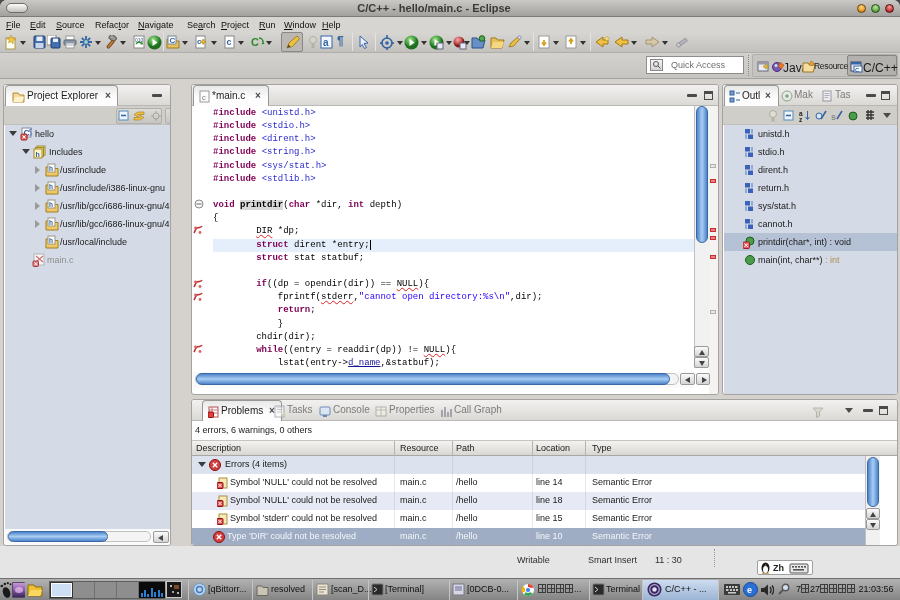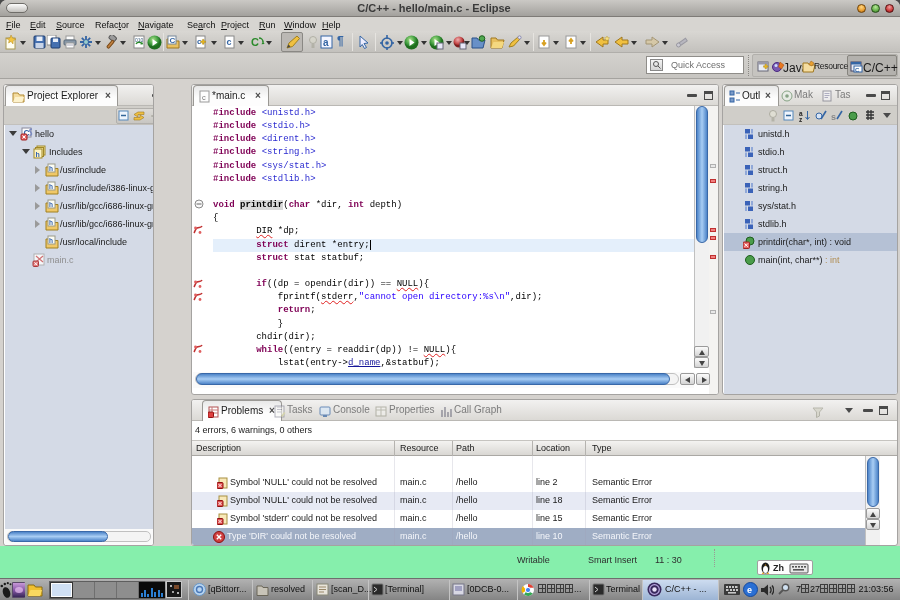--- a/index.html
+++ b/index.html
@@ -29,27 +29,27 @@
 .tabx{position:absolute;font-size:10px;font-weight:bold;color:#4a4a4a}
 .tl{position:absolute;top:4px;font-size:10px;color:#1c1c1c}
 .tg{position:absolute;top:4px;font-size:10px;color:#7b7b7b}
 .mm{position:absolute}
 .mmin{width:10px;height:3px;background:#4a4a4a;border-radius:1px}
 .mmax{width:9px;height:9px;border:1px solid #4a4a4a;border-top:3px solid #4a4a4a}
 .vmenu{position:absolute;width:0;height:0;border-left:4px solid transparent;border-right:4px solid transparent;border-top:5px solid #4a4a4a}
 .exp0{position:absolute;width:0;height:0;border-left:4px solid transparent;border-right:4px solid transparent;border-top:5px solid #3c3c3c}
 .exp1{position:absolute;width:0;height:0;border-top:4px solid transparent;border-bottom:4px solid transparent;border-left:5px solid #9a9a9a}
 .trow{position:absolute;height:18px;font-size:9px;color:#1a1a1a;white-space:nowrap}
-#pexp{left:3px;top:84px;width:151px;height:462px}
+#pexp{left:3px;top:84px;width:168px;height:462px}
 #pexp .cont{left:1px;top:40px;width:182px;height:404px;background:#d4dae6;overflow:hidden}
 #ed{left:191px;top:84px;width:528px;height:311px}
 #ol{left:722px;top:84px;width:176px;height:311px}
 #ol .cont{left:1px;top:40px;width:173px;height:269px;background:#d4dae6;overflow:hidden}
 #pb{left:191px;top:399px;width:707px;height:147px}
-#sb{left:0;top:546px;width:900px;height:32px;background:#86efac}
+#sb{left:0;top:546px;width:900px;height:32px;background:#e5e5e5}
 #sb span{position:absolute;top:9px;font-size:9px;color:#2e2e2e}
 #task{left:0;top:578px;width:900px;height:22px;background:linear-gradient(#b2b2b2,#848484);border-top:1px solid #6e6e6e}
 .tsep{position:absolute;top:1px;width:1px;height:21px;background:#6f6f6f;border-right:1px solid #c4c4c4}
 .bl{position:absolute;top:5px;font-size:9px;color:#111;white-space:nowrap}
 .code{position:absolute;font-family:"Liberation Mono",monospace;font-size:9px;line-height:13.15px;white-space:pre;color:#000}
 .k{color:#7f0055;font-weight:bold}
 .s{color:#2a00ff}
 .h{color:#2b2bd0}
 .w{text-decoration:underline wavy #e02020 1px;text-decoration-skip-ink:none}
 .cell{position:absolute;font-size:9px;color:#1a1a1a;white-space:nowrap}
@@ -555,48 +555,48 @@
           </svg>
           <span style="position:absolute;left:34px;top:4px">stdio.h</span>
         </div>
       <div class="trow" style="left:0;top:36px">
           <svg class="a" style="left:19px;top:3px" width="12" height="12">
             <rect x="2" y="1" width="5" height="4.5" fill="#3a62b8"></rect>
             <rect x="5" y="6.5" width="5" height="4.5" fill="#3a62b8"></rect>
             <rect x="2" y="6.5" width="2" height="4.5" fill="#90a8d8"></rect>
             <rect x="8" y="1" width="2" height="4.5" fill="#90a8d8"></rect>
           </svg>
-          <span style="position:absolute;left:34px;top:4px">struct.h</span>
+          <span style="position:absolute;left:34px;top:4px">dirent.h</span>
         </div>
       <div class="trow" style="left:0;top:54px">
           <svg class="a" style="left:19px;top:3px" width="12" height="12">
             <rect x="2" y="1" width="5" height="4.5" fill="#3a62b8"></rect>
             <rect x="5" y="6.5" width="5" height="4.5" fill="#3a62b8"></rect>
             <rect x="2" y="6.5" width="2" height="4.5" fill="#90a8d8"></rect>
             <rect x="8" y="1" width="2" height="4.5" fill="#90a8d8"></rect>
           </svg>
-          <span style="position:absolute;left:34px;top:4px">string.h</span>
+          <span style="position:absolute;left:34px;top:4px">return.h</span>
         </div>
       <div class="trow" style="left:0;top:72px">
           <svg class="a" style="left:19px;top:3px" width="12" height="12">
             <rect x="2" y="1" width="5" height="4.5" fill="#3a62b8"></rect>
             <rect x="5" y="6.5" width="5" height="4.5" fill="#3a62b8"></rect>
             <rect x="2" y="6.5" width="2" height="4.5" fill="#90a8d8"></rect>
             <rect x="8" y="1" width="2" height="4.5" fill="#90a8d8"></rect>
           </svg>
           <span style="position:absolute;left:34px;top:4px">sys/stat.h</span>
         </div>
       <div class="trow" style="left:0;top:90px">
           <svg class="a" style="left:19px;top:3px" width="12" height="12">
             <rect x="2" y="1" width="5" height="4.5" fill="#3a62b8"></rect>
             <rect x="5" y="6.5" width="5" height="4.5" fill="#3a62b8"></rect>
             <rect x="2" y="6.5" width="2" height="4.5" fill="#90a8d8"></rect>
             <rect x="8" y="1" width="2" height="4.5" fill="#90a8d8"></rect>
           </svg>
-          <span style="position:absolute;left:34px;top:4px">stdlib.h</span>
+          <span style="position:absolute;left:34px;top:4px">cannot.h</span>
         </div>
       <div class="trow" style="left:0;top:108px;width:173px;background:#b5c1d5">
           <svg class="a" style="left:19px;top:3px" width="13" height="13">
             <circle cx="7" cy="5" r="4" fill="#4a9c4a" stroke="#1e5e1e"></circle>
             <rect x="0" y="6" width="6.5" height="6.5" rx="1" fill="#e86868" stroke="#a02020"></rect>
             <path d="M1.6 7.6l3.2 3.2M4.8 7.6l-3.2 3.2" stroke="#fff"></path>
           </svg>
           <span style="position:absolute;left:34px;top:4px">printdir(char*, int) : void</span>
         </div>
       <div class="trow" style="left:0;top:126px">
@@ -658,30 +658,38 @@
       <div class="cell" style="left:208px;top:2px">Resource</div>
       <div class="cell" style="left:264px;top:2px">Path</div>
       <div class="cell" style="left:344px;top:2px">Location</div>
       <div class="cell" style="left:400px;top:2px">Type</div>
       <div class="a" style="left:202px;top:0;width:1px;height:16px;background:#b5b3af"></div>
       <div class="a" style="left:260px;top:0;width:1px;height:16px;background:#b5b3af"></div>
       <div class="a" style="left:340px;top:0;width:1px;height:16px;background:#b5b3af"></div>
       <div class="a" style="left:393px;top:0;width:1px;height:16px;background:#b5b3af"></div>
     </div>
     <div class="a" style="left:0;top:56px;width:673px;height:90px;background:#fff">
+      <div class="a" style="left:0;top:0;width:673px;height:18px;background:#dce2ee">
+        <div class="exp0" style="left:6px;top:6px"></div>
+        <svg class="a" style="left:17px;top:3px" width="12" height="12">
+            <circle cx="6" cy="6" r="5.5" fill="#d04040" stroke="#8a1010"></circle>
+            <path d="M3.8 3.8l4.4 4.4M8.2 3.8l-4.4 4.4" stroke="#fff" stroke-width="1.4"></path>
+          </svg>
+        <div class="cell" style="left:33px;top:3px">Errors (4 items)</div>
+      </div>
       <div class="a" style="left:0;top:18px;width:673px;height:18px">
         <svg class="a" style="left:25px;top:3px" width="12" height="12">
             <rect x="2" y="1" width="8" height="10" fill="#f8e8b8" stroke="#a89040"></rect>
             <rect x="0" y="5.5" width="6" height="6" rx="1" fill="#e05050" stroke="#901010"></rect>
             <path d="M1.5 7l3 3M4.5 7l-3 3" stroke="#fff" stroke-width=".9"></path>
           </svg>
         <div class="cell" style="left:38px;top:3px">Symbol 'NULL' could not be resolved</div>
         <div class="cell" style="left:208px;top:3px">main.c</div>
         <div class="cell" style="left:264px;top:3px">/hello</div>
-        <div class="cell" style="left:344px;top:3px">line 2</div>
+        <div class="cell" style="left:344px;top:3px">line 14</div>
         <div class="cell" style="left:400px;top:3px">Semantic Error</div>
       </div>
       <div class="a" style="left:0;top:36px;width:673px;height:18px;background:#e7eaf4">
         <svg class="a" style="left:25px;top:3px" width="12" height="12">
             <rect x="2" y="1" width="8" height="10" fill="#f8e8b8" stroke="#a89040"></rect>
             <rect x="0" y="5.5" width="6" height="6" rx="1" fill="#e05050" stroke="#901010"></rect>
             <path d="M1.5 7l3 3M4.5 7l-3 3" stroke="#fff" stroke-width=".9"></path>
           </svg>
         <div class="cell" style="left:38px;top:3px">Symbol 'NULL' could not be resolved</div>
         <div class="cell" style="left:208px;top:3px">main.c</div>

